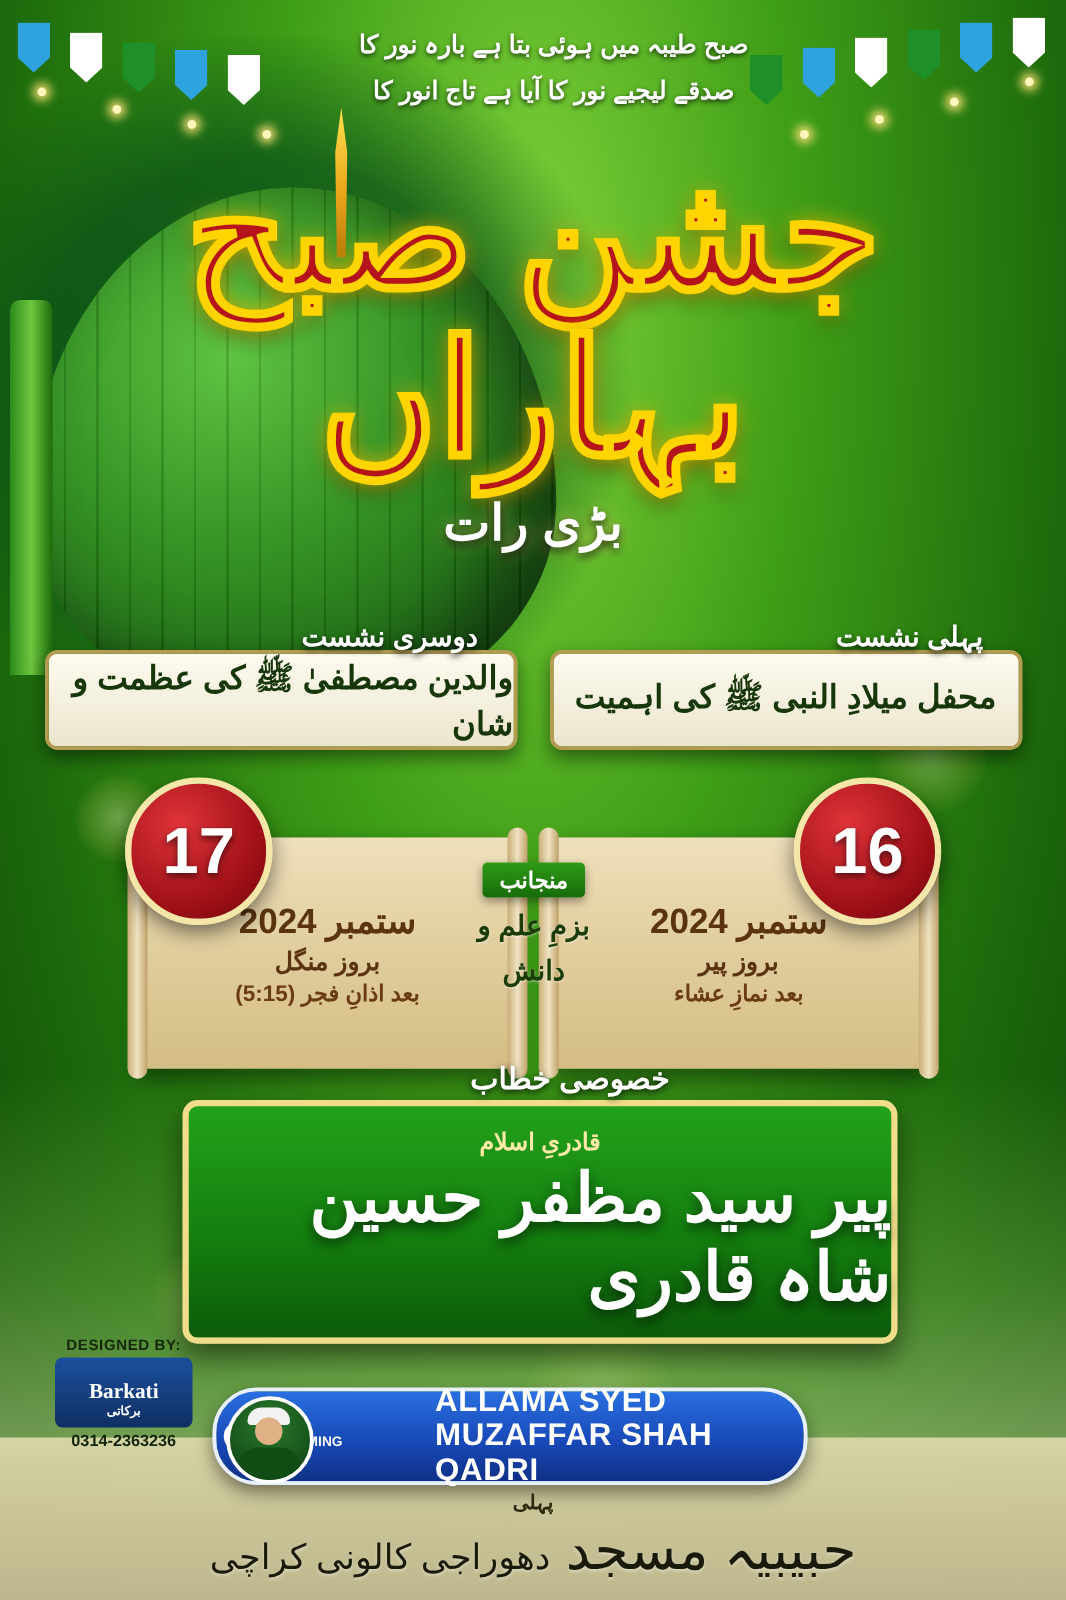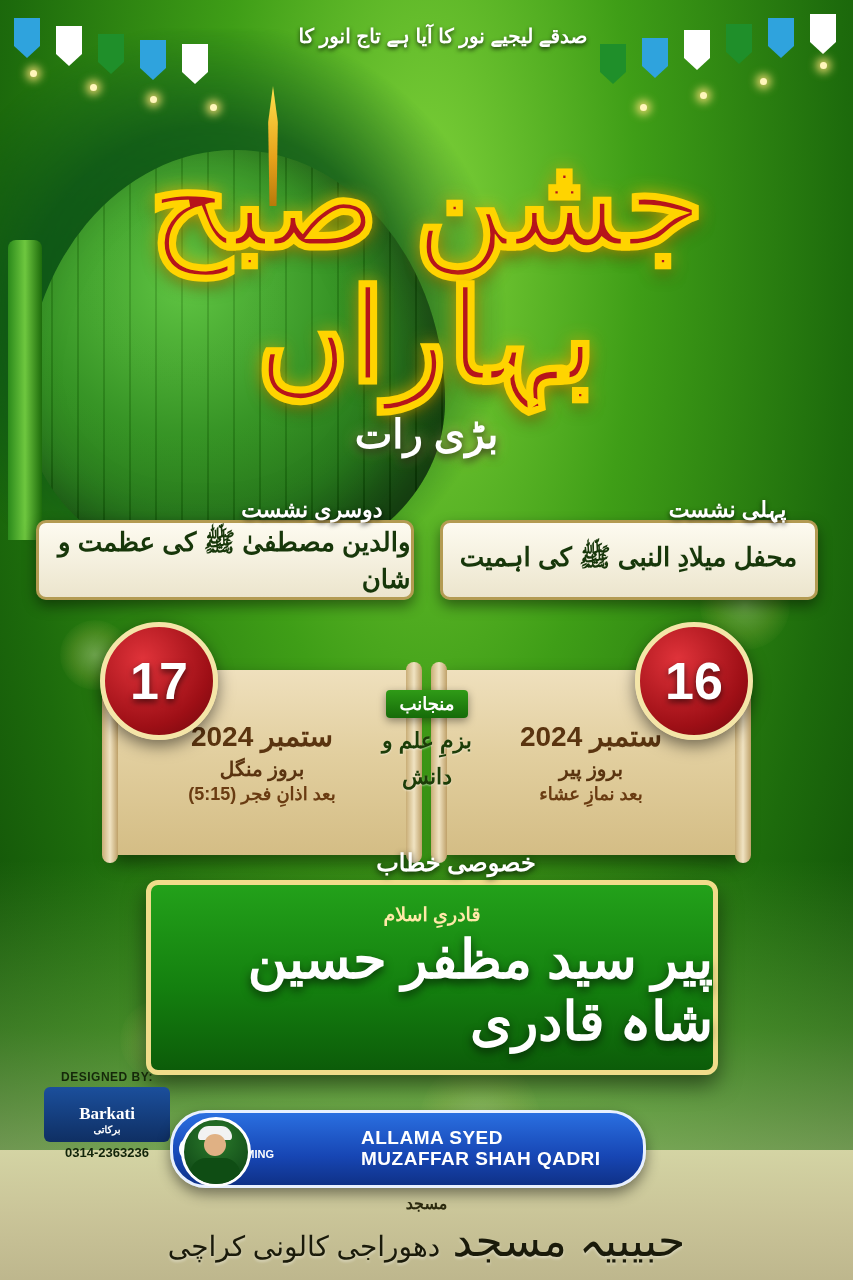--- a/index.html
+++ b/index.html
@@ -128,21 +128,21 @@
     direction: rtl;
     text-shadow: 0 2px 4px rgba(0,0,0,0.7);
     font-size: 20px;
     line-height: 1.85;
     font-weight: bold;
   }
 
   
   .title-wrap {
     position: absolute;
-    top: 136px;
+    top: 120px;
     left: 0;
     width: 853px;
     text-align: center;
   }
   .title-main {
     direction: rtl;
     font-size: 128px;
     font-weight: bold;
     line-height: 1.05;
     color: #b6141b;
@@ -344,21 +344,21 @@
     color: #ffffff;
     text-shadow: 0 4px 10px rgba(0,0,0,0.6);
     line-height: 1.15;
   }
 
   
   .designer {
     position: absolute;
     left: 44px;
     bottom: 120px;
-    width: 126px;
+    width: 110px;
     text-align: center;
     color: #15280a;
   }
   .designer-label {
     font-size: 12px;
     font-weight: bold;
     letter-spacing: 0.5px;
   }
   .designer-logo {
     margin-top: 3px;
@@ -457,24 +457,24 @@
   }
   .fb-text {
     color: #ffffff;
     font-size: 11px;
     font-weight: bold;
     line-height: 1.05;
   }
   .live-names {
     color: #ffffff;
     font-weight: bold;
-    font-size: 19px;
+    font-size: 25px;
     line-height: 1.1;
     letter-spacing: 0.5px;
-    margin-left: 13px;
+    margin-left: 0;
   }
 
   
   .venue {
     position: absolute;
     left: 0;
     bottom: 14px;
     width: 853px;
     text-align: center;
     direction: rtl;
@@ -532,20 +532,21 @@
     <div class="lamp" style="left:90px;  top:84px;"></div>
     <div class="lamp" style="left:150px; top:96px;"></div>
     <div class="lamp" style="left:210px; top:104px;"></div>
     <div class="lamp" style="left:640px; top:104px;"></div>
     <div class="lamp" style="left:700px; top:92px;"></div>
     <div class="lamp" style="left:760px; top:78px;"></div>
     <div class="lamp" style="left:820px; top:62px;"></div>
   </div>
 
   <div class="couplet">
+    <div>صبح طیبہ میں ہوئی بتا ہے بارہ نور کا</div>
     <div>صدقے لیجیے نور کا آیا ہے تاج انور کا</div>
   </div>
 
   <div class="title-wrap">
     <div class="title-main">جشن صبح بہاراں</div>
     <div class="title-sub">بڑی رات</div>
   </div>
 
   <div class="sessions">
     <div class="session">
@@ -613,20 +614,20 @@
         <div>STREAMING</div>
       </div>
     </div>
     <div class="live-names">
       <div>ALLAMA SYED</div>
       <div>MUZAFFAR SHAH QADRI</div>
     </div>
   </div>
 
   <div class="venue">
-    <div class="venue-small">مسجد</div>
+    <div class="venue-small">پہلی</div>
     <div class="venue-main">
       <span>حبیبیہ مسجد</span>
       <span class="sub">دھوراجی کالونی کراچی</span>
     </div>
   </div>
 
 </div>
 
 </body></html>

